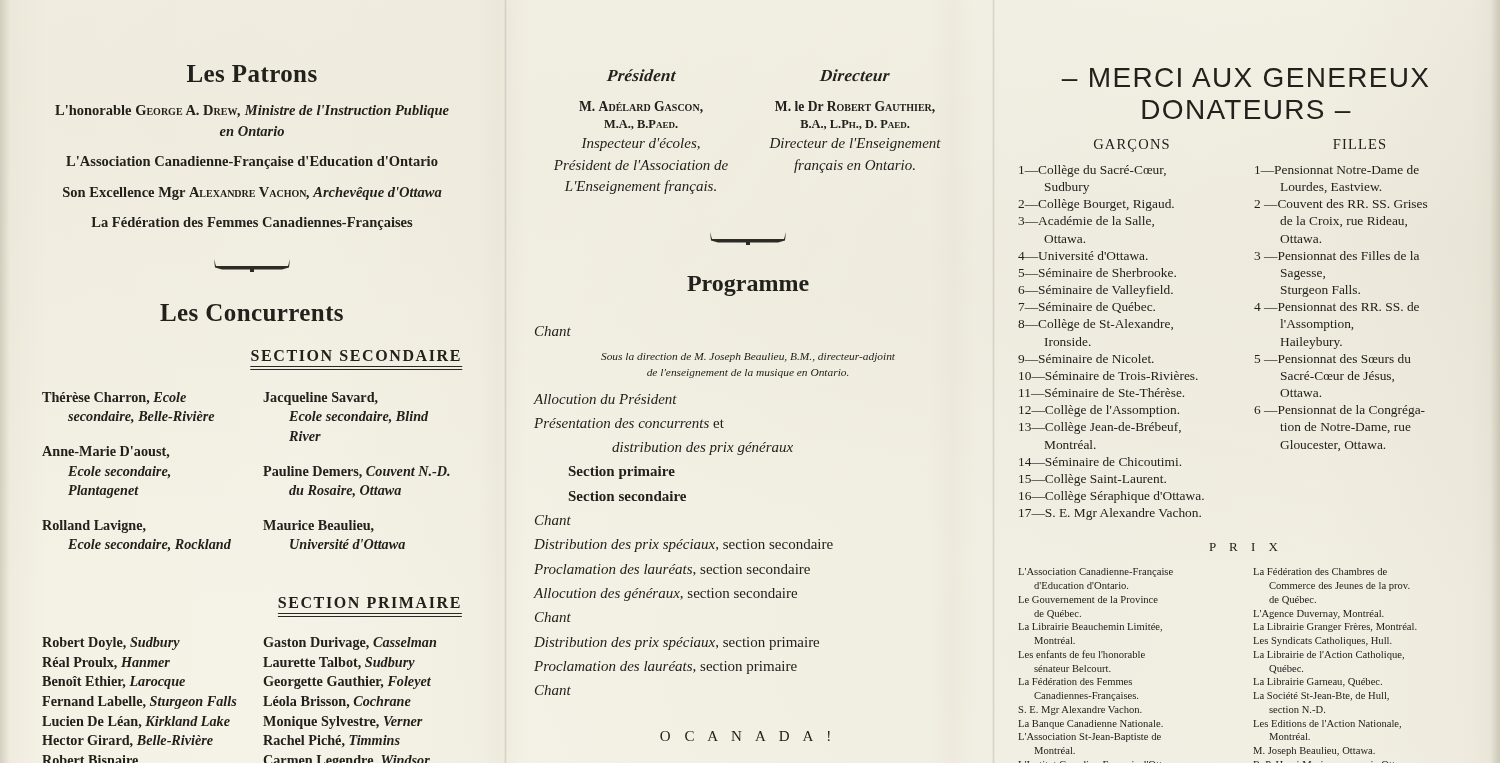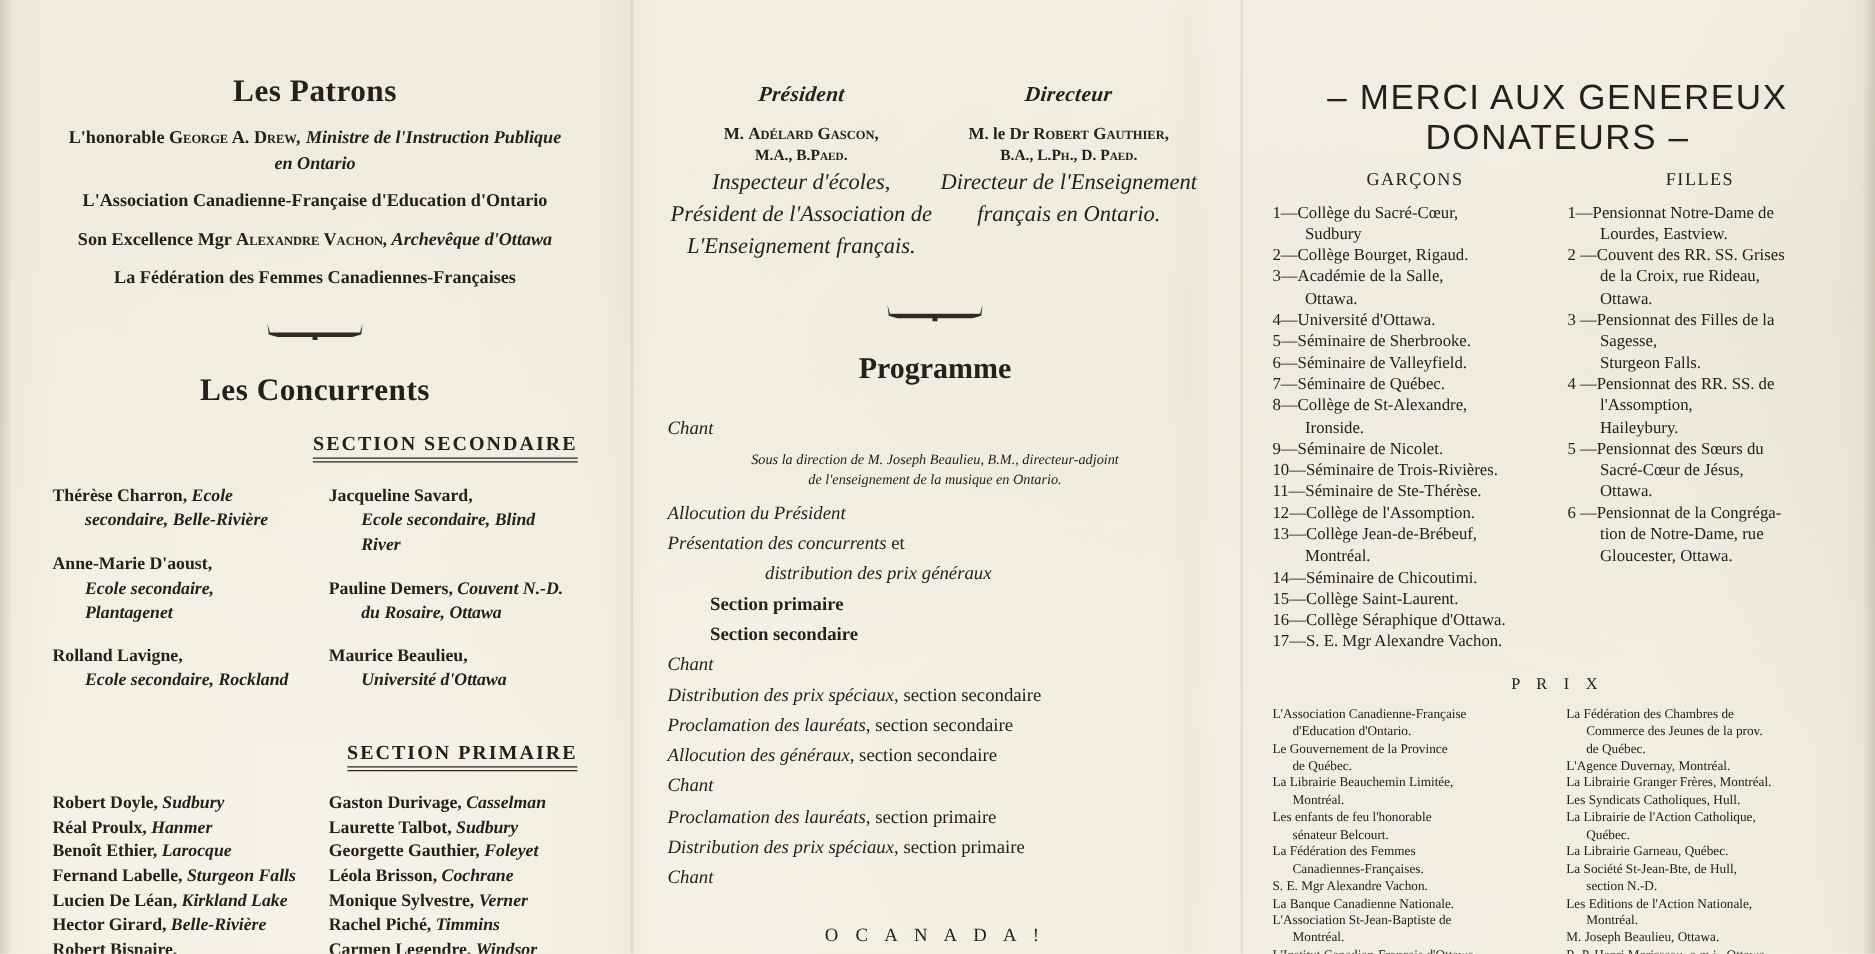--- a/index.html
+++ b/index.html
@@ -53,21 +53,21 @@
   .plist{font-size:14.2px;font-weight:bold;line-height:1.385;}
   .plist div{white-space:nowrap;}
 
   
   .mhead{display:flex;margin-top:66px;}
   .mhead>div{flex:1;text-align:center;}
   .script{font-family:"Liberation Serif",serif;font-style:italic;font-weight:bold;
     font-size:17px;letter-spacing:.3px;transform:skewX(-6deg);display:inline-block;}
   .mname{font-size:13.6px;font-weight:bold;margin-top:12px;line-height:1.35;}
   .mdeg{font-size:12.4px;font-weight:bold;line-height:1.3;}
-  .mrole{font-size:18px;font-style:italic;line-height:1.35;margin-top:1px;}
+  .mrole{font-size:15px;font-style:italic;line-height:1.35;margin-top:1px;}
   .progtitle{font-size:24px;font-weight:bold;text-align:center;margin-top:24px;}
   .prog{margin-top:22px;font-size:15px;line-height:1.62;}
   .prog .line{font-style:italic;}
   .prog .rom{font-style:normal;}
   .prog .note{font-size:11.4px;font-style:italic;text-align:center;line-height:1.45;
     margin:4px 0 6px 0;padding:0 14px;}
   .prog .i1{padding-left:78px;font-style:italic;}
   .prog .i2{padding-left:34px;font-style:normal;font-weight:bold;}
   .ocanada{text-align:center;font-size:15px;font-weight:normal;letter-spacing:5px;margin-top:26px;}
 
@@ -206,22 +206,22 @@
         <div class="line">Allocution du Président</div>
         <div class="line"><span class="it">Présentation des concurrents </span><span class="rom">et</span></div>
         <div class="i1">distribution des prix généraux</div>
         <div class="i2">Section primaire</div>
         <div class="i2">Section secondaire</div>
         <div class="line">Chant</div>
         <div class="line"><span class="it">Distribution des prix spéciaux</span><span class="rom">, section secondaire</span></div>
         <div class="line"><span class="it">Proclamation des lauréats</span><span class="rom">, section secondaire</span></div>
         <div class="line"><span class="it">Allocution des généraux</span><span class="rom">, section secondaire</span></div>
         <div class="line">Chant</div>
+        <div class="line"><span class="it">Distribution des prix spéciaux</span><span class="rom">, section primaire</span></div>
         <div class="line"><span class="it">Proclamation des lauréats</span><span class="rom">, section primaire</span></div>
-        <div class="line"><span class="it">Distribution des prix spéciaux</span><span class="rom">, section primaire</span></div>
         <div class="line">Chant</div>
       </div>
 
     <div class="ocanada">O  C A N A D A !</div>
 
     <svg class="orn" style="margin-top:20px;" width="84" height="16" viewBox="0 0 84 16">
       <path d="M4 2 L6 9 L78 9 L80 2 L79 10.5 L72 12.5 L12 12.5 L5 10.5 Z" fill="#2d2b26"></path>
       <rect x="40" y="12" width="4" height="3" fill="#2d2b26"></rect>
     </svg>
 

